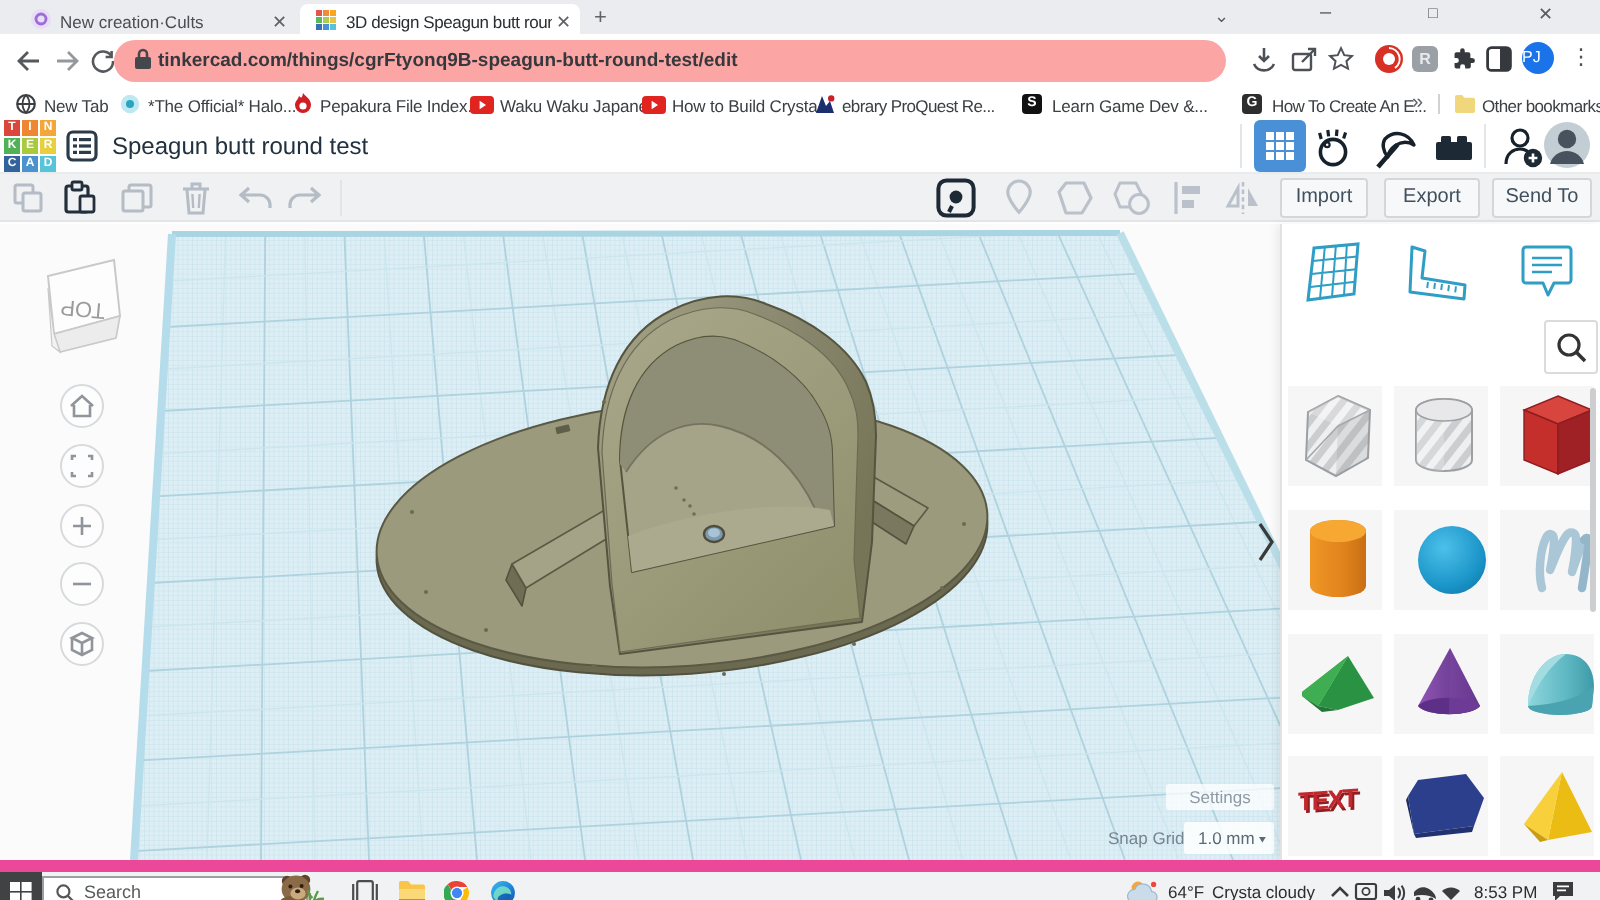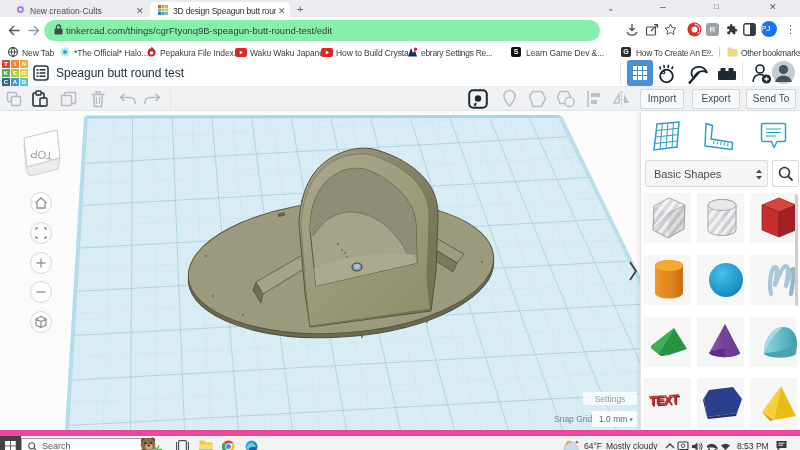--- a/index.html
+++ b/index.html
@@ -11,21 +11,21 @@
   #tabstrip { position:absolute; left:0; top:0; width:800px; height:17px; background:#eaecef; }
   .tab1 { position:absolute; left:6px; top:2px; width:142px; height:15px; border-radius:4px 4px 0 0; }
   .tab1 .ttl { position:absolute; left:24px; top:3.5px; font-size:8.5px; color:#4a4d51; }
   .tabx { position:absolute; top:4px; font-size:9px; color:#5f6368; }
   .tab2 { position:absolute; left:150px; top:2px; width:140px; height:15px; background:#fff; border-radius:4px 4px 0 0; }
   .tab2 .ttl { position:absolute; left:23px; top:3.5px; font-size:8.5px; color:#2a2d31; white-space:nowrap; width:103px; overflow:hidden; letter-spacing:-0.2px; }
   #newtabbtn { position:absolute; left:297px; top:4px; width:11px; height:11px; color:#5f6368; font-size:11px; line-height:10px; }
   .winctl { position:absolute; top:0px; color:#595c5f; font-size:10px; }
   
   #ctoolbar { position:absolute; left:0; top:17px; width:800px; height:27px; background:#fff; }
-  #urlpill { position:absolute; left:44px; top:3px; width:556px; height:21px; background:#86efac; border-radius:11px; }
+  #urlpill { position:absolute; left:57px; top:3px; width:556px; height:21px; background:#fca5a5; border-radius:11px;font-weight:bold; }
   #urlpill .lock { position:absolute; left:10px; top:4px; }
   #urlpill .url { position:absolute; left:22px; top:5px; font-size:9.5px; color:#35383c; }
   
   #bookmarks { position:absolute; left:0; top:44px; width:800px; height:16px; background:#fff; border-bottom:1px solid #e4e6e8; }
   .bm { position:absolute; top:3.5px; font-size:8.5px; color:#3c4043; white-space:nowrap; letter-spacing:-0.1px;text-align:right; }
   .bmic { position:absolute; top:2.5px; width:10px; height:10px; border-radius:2px; }
   
   #tkhead { position:absolute; left:0; top:59px; width:800px; height:28px; background:#fff; border-bottom:1px solid #e9ebed; }
   #tklogo { position:absolute; left:2px; top:1px; width:26px; height:26px; }
   #tklogo div { position:absolute; width:8px; height:8px; color:#fff; font-size:6px; font-weight:bold; text-align:center; line-height:8.5px; }
@@ -143,21 +143,21 @@
     <span class="bm" style="left:250px">Waku Waku Japane...</span>
     <svg class="abs" style="left:321px;top:3.5px" width="12" height="9" viewBox="0 0 12 9">
         <rect x="0" y="0" width="12" height="9" rx="2" fill="#e02521"></rect>
         <path d="M4.8 2.4 L8 4.5 L4.8 6.6 Z" fill="#fff"></path>
       </svg>
     <span class="bm" style="left:336px">How to Build Crysta...</span>
     <svg class="abs" style="left:407px;top:2.5px" width="11" height="11" viewBox="0 0 11 11">
         <path d="M1 9.5 L4 1 L6 6 L8 3.5 L10 9.5 Z" fill="#1b2f6e"></path>
         <circle cx="8.6" cy="2.2" r="1.6" fill="#c9202b"></circle>
       </svg>
-    <span class="bm" style="left:421px;letter-spacing:-0.3px">ebrary Settings Re...</span>
+    <span class="bm" style="left:421px;letter-spacing:-0.3px">ebrary ProQuest Re...</span>
     <div class="bmic" style="left:511px;background:#111;color:#fff;font-size:7px;text-align:center;line-height:10px;font-weight:bold">S</div>
     <span class="bm" style="left:526px">Learn Game Dev &amp;...</span>
     <div class="bmic" style="left:621px;background:#2d2d2d;color:#fff;font-size:7px;text-align:center;line-height:10px;font-weight:bold">G</div>
     <span class="bm" style="left:636px;letter-spacing:-0.3px">How To Create An E...</span>
     <span class="bm" style="left:706px;color:#5f6368;font-size:10px;top:2px">»</span>
     <div class="abs" style="left:719px;top:3px;width:1px;height:10px;background:#d0d2d5"></div>
     <svg class="abs" style="left:727px;top:3px" width="11" height="10" viewBox="0 0 11 10">
         <path d="M0.5 1.5 a1 1 0 0 1 1-1 h2.6 l1 1.4 h4.4 a1 1 0 0 1 1 1 v5.6 a1 1 0 0 1 -1 1 h-8 a1 1 0 0 1 -1-1 Z" fill="#f0d77b"></path>
       </svg>
     <span class="bm" style="left:741px;letter-spacing:-0.3px">Other bookmarks</span>
@@ -448,26 +448,20 @@
     </svg>
     <svg class="abs" style="left:63px;top:10px" width="31" height="30" viewBox="0 0 31 30">
       <path d="M2,1.5 L8.5,3.5 L7,17 L28.5,20.5 L28,27.5 L1,24 Z" fill="none" stroke="#2f9ec4" stroke-width="1.5" stroke-linejoin="round"></path>
       <path d="M10,19 l-0.4,3 M13.5,19.5 l-0.4,3 M17,20 l-0.4,3 M20.5,20.6 l-0.4,3 M24,21.2 l-0.4,3" stroke="#2f9ec4" stroke-width="1"></path>
     </svg>
     <svg class="abs" style="left:119px;top:9px" width="27" height="31" viewBox="0 0 27 31">
       <path d="M3,2.5 H24 a1.5,1.5 0 0 1 1.5,1.5 V19 a1.5,1.5 0 0 1 -1.5,1.5 H17 l-3,6 l-2.5-6 H3 A1.5,1.5 0 0 1 1.5,19 V4 A1.5,1.5 0 0 1 3,2.5 Z" fill="none" stroke="#2f9ec4" stroke-width="1.5" stroke-linejoin="round"></path>
       <path d="M6,8 H21 M6,11.5 H21 M6,15 H16" stroke="#2f9ec4" stroke-width="1.2"></path>
     </svg>
 
-    <div class="abs" style="left:4px;top:48px;width:123px;height:27px;background:#f5f5f6;border:1px solid #d9dbdd;border-radius:2px">
-      <span class="abs" style="left:8px;top:7px;font-size:11px;color:#4a4a4a">Basic Shapes</span>
-      <svg class="abs" style="left:109px;top:7px" width="8" height="13" viewBox="0 0 8 13">
-          <path d="M1,5 L4,1.5 L7,5 Z M1,8 L4,11.5 L7,8 Z" fill="#4a4a4a"></path>
-        </svg>
-    </div>
     <div class="abs" style="left:131px;top:48px;width:27px;height:27px;background:#fff;border:1px solid #d9dbdd;border-radius:2px">
       <svg class="abs" style="left:5px;top:5px" width="16" height="16" viewBox="0 0 16 16">
           <circle cx="6.5" cy="6.5" r="5" fill="none" stroke="#333" stroke-width="1.6"></circle>
           <path d="M10.3,10.3 L14.5,14.5" stroke="#333" stroke-width="1.8"></path>
         </svg>
     </div>
 
     <div class="cell" style="left:3px;top:81px"></div>
       <div class="cell" style="left:56px;top:81px"></div>
       <div class="cell" style="left:109px;top:81px"></div>
@@ -633,21 +627,21 @@
       <path d="M6,30 C8,16 18,10 27,12 C36,14 40,21 39,27 C33,24 26,24 21,27 C15,30 13,34 15,39 C10,37 7,34 6,30 Z" fill="#7ce0c4" opacity="0.85"></path>
       <path d="M15,39 C13,34 15,30 21,27 C26,24 33,24 39,27 C37,36 31,42 24,43 C20,43 16,41 15,39" fill="#1456a8" opacity="0.6"></path>
     </svg>
 
     <svg class="abs" style="left:563px;top:3px" width="17" height="14" viewBox="0 0 17 14">
       <circle cx="6" cy="5" r="3.2" fill="#f5a73b"></circle>
       <circle cx="13.8" cy="3.2" r="1.3" fill="#e8483f"></circle>
       <path d="M4,12.5 a3.4,3.4 0 0 1 0.4,-6.8 a4.4,4.4 0 0 1 8.4,1 a2.9,2.9 0 0 1 -0.4,5.8 Z" fill="#cadcea" stroke="#9fb8cc" stroke-width="0.6"></path>
     </svg>
     <span class="abs" style="left:584px;top:5px;font-size:8.5px;color:#2b2e30">64°F</span>
-    <span class="abs" style="left:606px;top:5px;font-size:8.5px;color:#2b2e30">Mostly cloudy</span>
+    <span class="abs" style="left:606px;top:5px;font-size:8.5px;color:#2b2e30">Crysta cloudy</span>
     <svg class="abs" style="left:665px;top:7px" width="10" height="6" viewBox="0 0 10 6">
         <path d="M1,5 L5,1 L9,5" fill="none" stroke="#3a3d40" stroke-width="1.3"></path>
       </svg>
     <svg class="abs" style="left:677px;top:5px" width="12" height="11" viewBox="0 0 12 11">
         <rect x="1" y="1" width="10" height="7.5" rx="1" fill="none" stroke="#3a3d40" stroke-width="1.1"></rect>
         <circle cx="6" cy="4.7" r="1.8" fill="none" stroke="#3a3d40" stroke-width="0.9"></circle>
       </svg>
     <svg class="abs" style="left:691px;top:5px" width="12" height="11" viewBox="0 0 12 11">
         <path d="M1,4 H3.5 L6.5,1.5 V9.5 L3.5,7 H1 Z" fill="#3a3d40"></path>
         <path d="M8,3 a3.5,3.5 0 0 1 0,5 M9.8,1.8 a6,6 0 0 1 0,7.4" fill="none" stroke="#3a3d40" stroke-width="1"></path>

